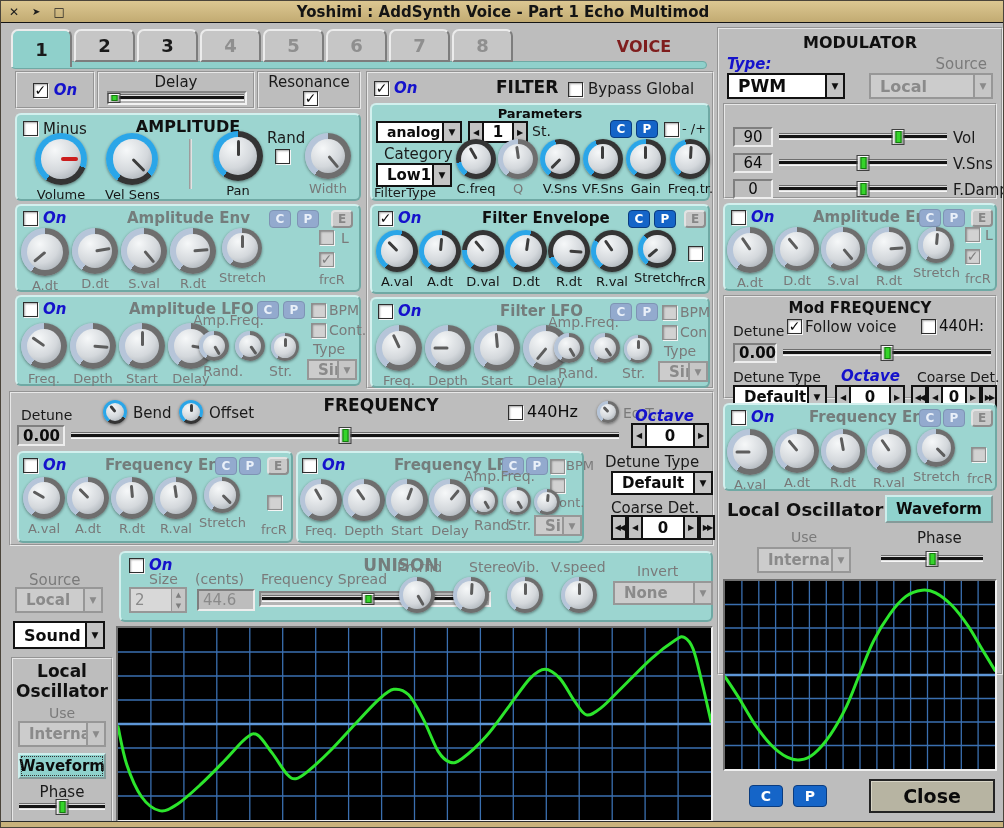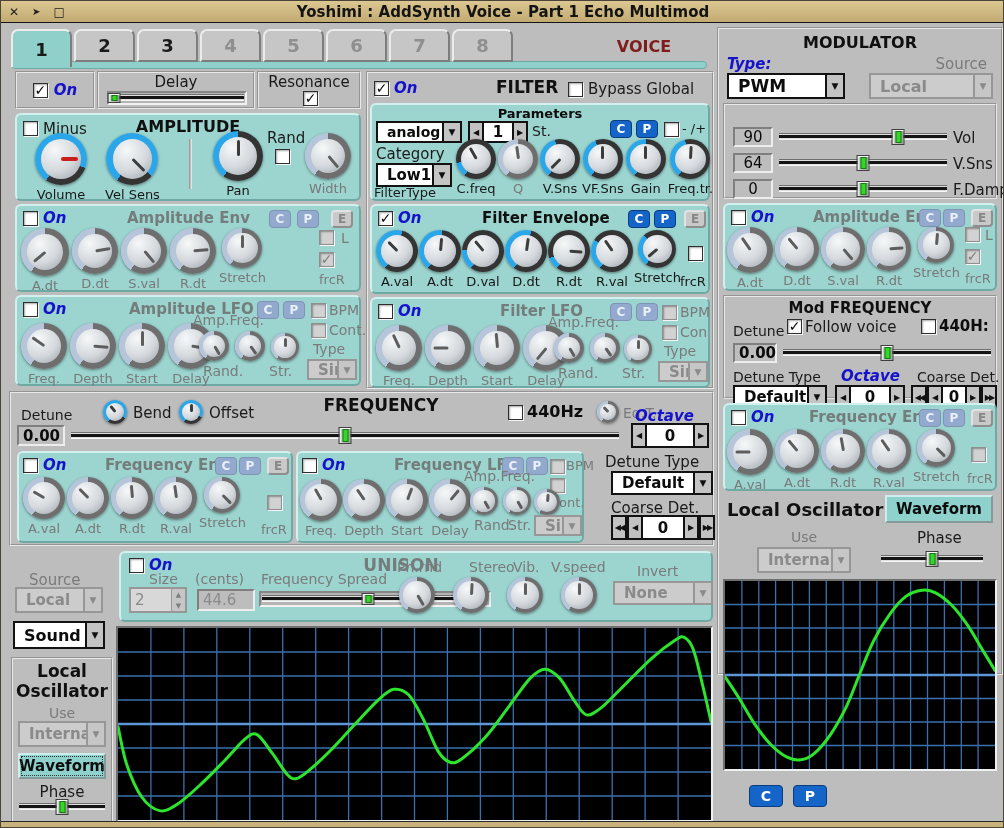--- a/index.html
+++ b/index.html
@@ -21,21 +21,21 @@
 .tabstrip{position:absolute;left:10px;top:60px;width:696px;height:8px;background:#8fd0cb;border-radius:4px;border:1px solid #6fa9a4}
 .voice{position:absolute;left:578px;top:36px;width:130px;text-align:center;font-weight:bold;font-size:16px;color:#7f1d1d}
 
 .gbox{position:absolute;border:2px groove #e8e8e8;background:#bdbdbd}
 .tp{position:absolute;background:#9cd5d0;border:2px solid #6fa9a4;border-top-color:#d2f0ee;border-left-color:#d2f0ee;border-radius:6px}
 .ptitle{font-weight:bold;font-size:15px;color:#101010}
 .ptitle.dim{color:#747d7c}
 .onlbl{color:#1512cc;font-weight:bold;font-style:italic;font-size:15px}
 .lbl{font-size:14px;color:#1a1a1a}
 .lbl.dim{color:#7a7a7a}
-.blbl{font-weight:bold;font-size:15px;color:#0d0d0d}
+.blbl{font-weight:normal;font-size:15px;color:#0d0d0d}
 .bluelbl{color:#1512cc;font-weight:bold;font-style:italic;font-size:15px}
 
 .chk{display:inline-block;width:15px;height:15px;background:#fff;border:1px solid #2e2e2e;box-shadow:inset 1px 1px 2px rgba(0,0,0,.35),1px 1px 0 #f5f5f5;font-size:0}
 .chk.checked::before{content:"✓";display:block;font-size:14px;font-weight:bold;color:#090909;line-height:13px;text-align:center}
 .chk.dis{background:#d2d2d2;border-color:#8f8f8f}
 .chk.dis.checked::before{color:#7f7f7f}
 
 .cp{display:inline-flex;width:22px;height:18px;border-radius:4px;align-items:center;justify-content:center;font-weight:bold;font-size:12px;font-family:inherit}
 .cp.bright{background:#1565c8;color:#fff;border:1px solid #0a3c80}
 .cp.dim1{background:#93aace;color:#e9f0f9;border:1px solid #7e94b4}
@@ -295,21 +295,21 @@
       <div class="spin" style="left:96px;top:16px;width:60px;height:22px">
         <span class="sb">◀</span>
         <span class="sv">1</span>
         <span class="sb">▶</span>
       </div>
       <span class="lbl abs nw" style="left:160px;top:18px">St.</span>
       <span class="cp bright abs" style="left:238px;top:15px">C</span>
       <span class="cp bright abs" style="left:264px;top:15px">P</span>
       <span class="chk abs" style="left:292px;top:17px"></span>
       <span class="lbl abs nw" style="left:310px;top:16px;font-size:13px">- /+</span>
-      <span class="lbl abs nw" style="left:4px;top:40px;font-size:15px">Category</span>
+      <span class="lbl abs nw" style="left:12px;top:40px;font-size:15px">Category</span>
       <div class="dd" style="left:4px;top:58px;width:76px;height:24px">
           <span class="ddt">Low1</span>
           <span class="dda">▼</span>
         </div>
       <span class="lbl abs nw" style="left:2px;top:80px;font-size:13px">FilterType</span>
       <div class="krow" style="left:84px;top:34px;gap:2px">
           <div class="kwrap">
             <div class="knob" style="--sz: 40px; --ang: -30deg; --arc: 15;">
               <span class="ptr"></span>
             </div>
@@ -934,16 +934,17 @@
           <line x1="0" y1="94.0" x2="270" y2="94.0" stroke="#5e97d8" stroke-width="2.4"></line>
           <line x1="0" y1="117.5" x2="270" y2="117.5" stroke="#3a6fb0" stroke-width="1.3"></line>
           <line x1="0" y1="141.0" x2="270" y2="141.0" stroke="#3a6fb0" stroke-width="1.3"></line>
           <line x1="0" y1="164.5" x2="270" y2="164.5" stroke="#3a6fb0" stroke-width="1.3"></line>
           <path d="M0.0,95.8C2.3,99.2 8.6,108.4 13.5,116.3C18.4,124.2 24.3,135.2 29.7,143.1C35.1,151.0 40.5,158.1 45.9,163.7C51.3,169.2 57.1,173.6 62.1,176.2C67.0,178.7 71.1,179.4 75.6,178.8C80.1,178.2 84.2,176.8 89.1,172.6C94.1,168.4 99.9,161.7 105.3,153.8C110.7,145.9 116.5,135.5 121.5,125.3C126.5,115.0 130.5,103.1 135.0,92.2C139.5,81.3 143.6,69.9 148.5,60.1C153.4,50.2 159.3,40.7 164.7,33.3C170.1,25.8 175.5,19.4 180.9,15.4C186.3,11.4 192.2,9.8 197.1,9.2C202.0,8.6 205.7,9.3 210.6,11.8C215.5,14.4 221.4,18.8 226.8,24.3C232.2,29.9 238.1,37.7 243.0,44.9C247.9,52.0 252.0,59.8 256.5,67.2C261.0,74.7 267.8,85.8 270.0,89.5" fill="none" stroke="#2ce52c" stroke-width="3" stroke-linecap="round"></path>
         </svg>
     </div>
 
     <div class="cpbig" style="left:30px;top:756px">C</div>
     <div class="cpbig" style="left:74px;top:756px">P</div>
+    <div class="closebtn" style="left:150px;top:750px;width:126px;height:34px">Close</div>
   </div>
 
   <div class="botstrip"></div>
 </div>
 
 </body></html>

